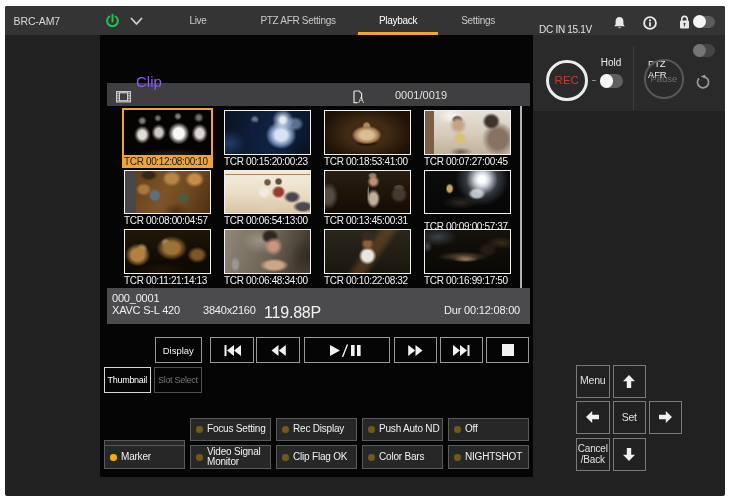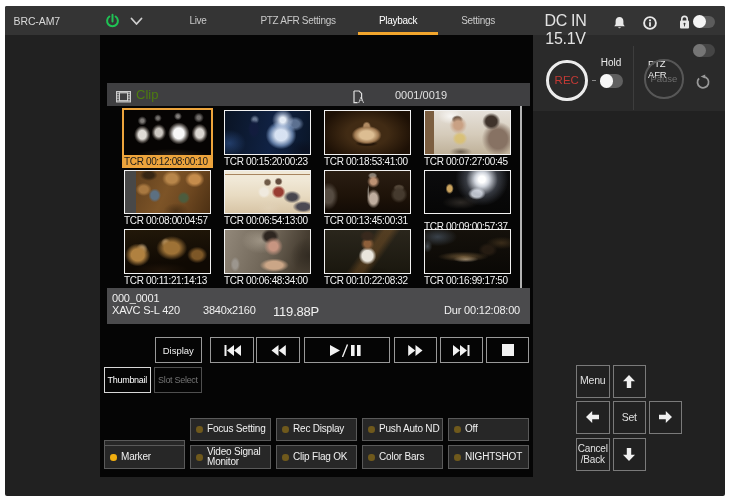--- a/index.html
+++ b/index.html
@@ -31,21 +31,21 @@
     <path d="M4.4 3.5 A5.4 5.4 0 1 0 10.6 3.5" stroke="#1fc254" stroke-width="2" fill="none" stroke-linecap="round"></path>
   </svg>
   <svg class="abs" style="left:129.5px;top:17px;" width="13" height="9" viewBox="0 0 13 9">
     <path d="M1.5 1.5 L6.5 7 L11.5 1.5" stroke="#cfcfcf" stroke-width="1.8" fill="none" stroke-linecap="round" stroke-linejoin="round"></path>
   </svg>
   <div class="abs tab" style="left:158px;top:14.5px;width:80px;text-align:center;font-size:10px;letter-spacing:-.3px;color:#c9c9c9;">Live</div>
   <div class="abs tab" style="left:258px;top:14.5px;width:80px;text-align:center;font-size:10px;letter-spacing:-.3px;color:#c9c9c9;">PTZ AFR Settings</div>
   <div class="abs tab" style="left:358px;top:14.5px;width:80px;text-align:center;font-size:10px;letter-spacing:-.3px;color:#ffffff;">Playback</div>
   <div class="abs tab" style="left:438px;top:14.5px;width:80px;text-align:center;font-size:10px;letter-spacing:-.3px;color:#c9c9c9;">Settings</div>
   <div class="abs" style="left:358px;top:32px;width:80px;height:3px;background:#f2a62d;"></div>
-  <div class="abs" style="left:535px;top:12px;width:61px;text-align:center;font-size:16px;letter-spacing:-.3px;color:#e2e2e2;">DC IN 15.1V</div>
+  <div class="abs" style="left:535px;top:24px;width:61px;text-align:center;font-size:10px;letter-spacing:-.3px;color:#e2e2e2;">DC IN 15.1V</div>
 
   <svg class="abs" style="left:612.5px;top:15.5px;" width="13" height="14" viewBox="0 0 13 14">
     <path d="M6.5 1 C4 1 2.6 3 2.6 5.2 L2.6 8.3 L1.3 10.3 L11.7 10.3 L10.4 8.3 L10.4 5.2 C10.4 3 9 1 6.5 1 Z" fill="#e8e8e8"></path>
     <path d="M5.1 11.2 A1.5 1.5 0 0 0 7.9 11.2 Z" fill="#e8e8e8"></path>
   </svg>
 
   <svg class="abs" style="left:643px;top:15.5px;" width="14" height="14" viewBox="0 0 14 14">
     <circle cx="7" cy="7" r="5.9" fill="none" stroke="#e8e8e8" stroke-width="1.9"></circle>
     <circle cx="7" cy="4.4" r="1.1" fill="#e8e8e8"></circle>
     <rect x="6.1" y="6.2" width="1.8" height="4.3" fill="#e8e8e8"></rect>
@@ -67,21 +67,21 @@
     <rect x="3.4" y="1.8" width="8.2" height="7.9" fill="none" stroke="#d5d5d5" stroke-width="1.1"></rect>
     <rect x="1.4" y="1.7" width="1.2" height="1.4" fill="#d5d5d5"></rect>
       <rect x="1.4" y="4.1" width="1.2" height="1.4" fill="#d5d5d5"></rect>
       <rect x="1.4" y="6.5" width="1.2" height="1.4" fill="#d5d5d5"></rect>
       <rect x="1.4" y="8.9" width="1.2" height="1.2" fill="#d5d5d5"></rect>
     <rect x="12.4" y="1.7" width="1.2" height="1.4" fill="#d5d5d5"></rect>
       <rect x="12.4" y="4.1" width="1.2" height="1.4" fill="#d5d5d5"></rect>
       <rect x="12.4" y="6.5" width="1.2" height="1.4" fill="#d5d5d5"></rect>
       <rect x="12.4" y="8.9" width="1.2" height="1.2" fill="#d5d5d5"></rect>
   </svg>
-  <div class="abs" style="left:136px;top:87px;font-size:13px;color:#4d7c0f;">Clip</div>
+  <div class="abs" style="left:136px;top:73px;font-size:15px;color:#8b5cf6;">Clip</div>
   <svg class="abs" style="left:353px;top:89.5px;" width="13" height="14" viewBox="0 0 13 14">
     <path d="M1 1 L6.2 1 L8.6 3.4 L8.6 9.5" fill="none" stroke="#e0e0e0" stroke-width="1.2"></path>
     <path d="M1 1 L1 12.6 L4.6 12.6" fill="none" stroke="#e0e0e0" stroke-width="1.2"></path>
     <text x="5.2" y="13.4" font-size="8.5" fill="#e0e0e0" font-family="Liberation Sans">A</text>
   </svg>
   <div class="abs" style="left:395px;top:89px;font-size:11px;color:#e0e0e0;">0001/0019</div>
 
   <div class="abs" style="left:121.5px;top:107.5px;width:91px;height:60.5px;border:2.5px solid #eda43c;background:#eda43c;"></div>
   <div class="abs" style="left:124px;top:110px;width:86.5px;height:44.5px;background:radial-gradient(circle at 21% 24%,rgba(225,220,215,.55) 0 2%,transparent 6%),radial-gradient(circle at 39% 18%,rgba(225,220,215,.5) 0 2%,transparent 6%),radial-gradient(circle at 62% 14%,rgba(230,225,220,.55) 0 2%,transparent 6%),radial-gradient(circle at 86% 17%,rgba(225,220,215,.5) 0 2%,transparent 6%),radial-gradient(ellipse 11% 24% at 21% 55%,rgba(242,238,232,.92) 0 40%,rgba(180,170,160,.4) 68%,transparent 85%),radial-gradient(ellipse 10% 22% at 40% 50%,rgba(238,233,226,.85) 0 40%,rgba(170,160,150,.35) 68%,transparent 85%),radial-gradient(ellipse 14% 28% at 63% 52%,rgba(255,255,255,.97) 0 42%,rgba(200,192,184,.45) 70%,transparent 88%),radial-gradient(ellipse 11% 25% at 87% 52%,rgba(240,236,230,.9) 0 40%,rgba(175,165,155,.4) 68%,transparent 85%),radial-gradient(ellipse 55% 18% at 55% 100%,rgba(95,70,45,.45),transparent 75%),#060403;"></div>
   <div class="tcr" style="left:124px;top:155.5px;color:#1a1a1a;">TCR 00:12:08:00:10</div>
@@ -107,21 +107,21 @@
   <div class="tcr" style="left:324px;top:274.5px;">TCR 00:10:22:08:32</div>
   <div class="thumb" style="left:424px;top:229px;background:radial-gradient(ellipse 32% 30% at 15% 16%,rgba(95,115,138,.5),transparent 72%),radial-gradient(ellipse 7% 18% at 3% 38%,rgba(130,150,170,.45),transparent 80%),radial-gradient(ellipse 42% 16% at 45% 62%,rgba(176,138,85,.55),transparent 72%),radial-gradient(ellipse 20% 10% at 48% 68%,rgba(225,205,175,.6),transparent 75%),radial-gradient(ellipse 15% 22% at 74% 46%,rgba(38,28,18,.95) 0 40%,transparent 75%),radial-gradient(ellipse 25% 20% at 90% 30%,rgba(120,90,50,.4),transparent 72%),linear-gradient(180deg,#15110b,#0a0805);"></div>
   <div class="tcr" style="left:424px;top:274.5px;">TCR 00:16:99:17:50</div>
 
   <div class="abs" style="left:520px;top:105.5px;width:2px;height:182px;background:#b2b2b2;"></div>
 
   <div class="abs" style="left:107px;top:287.5px;width:423px;height:36px;background:#4b4b4d;"></div>
   <div class="abs" style="left:112px;top:291.5px;font-size:11px;letter-spacing:-.2px;color:#f0f0f0;">000_0001</div>
   <div class="abs" style="left:112px;top:303.5px;font-size:11px;letter-spacing:-.2px;color:#f0f0f0;">XAVC S-L 420</div>
   <div class="abs" style="left:203px;top:303.5px;font-size:11px;letter-spacing:-.2px;color:#f0f0f0;">3840x2160</div>
-  <div class="abs" style="left:273px;top:303.5px;font-size:13px;letter-spacing:-.2px;color:#f0f0f0;">119.88P</div>
+  <div class="abs" style="left:264px;top:303.5px;font-size:16px;letter-spacing:-.2px;color:#f0f0f0;">119.88P</div>
   <div class="abs" style="left:320px;top:303.5px;width:200px;text-align:right;font-size:11px;letter-spacing:-.2px;color:#f0f0f0;">Dur 00:12:08:00</div>
 
   <div class="btn" style="left:154.5px;top:337.3px;width:47.5px;height:25.7px;">
       <span style="font-size:9.5px;color:#f0f0f0;">Display</span>
     </div>
   <div class="btn" style="left:210.3px;top:337.3px;width:44px;height:25.7px;">
     <svg width="17" height="11" viewBox="0 0 17 11">
         <rect x="0.5" y="0" width="2" height="11" fill="#f2f2f2"></rect>
         <path d="M10 0 L3 5.5 L10 11 Z" fill="#f2f2f2"></path>
         <path d="M17 0 L10 5.5 L17 11 Z" fill="#f2f2f2"></path>

